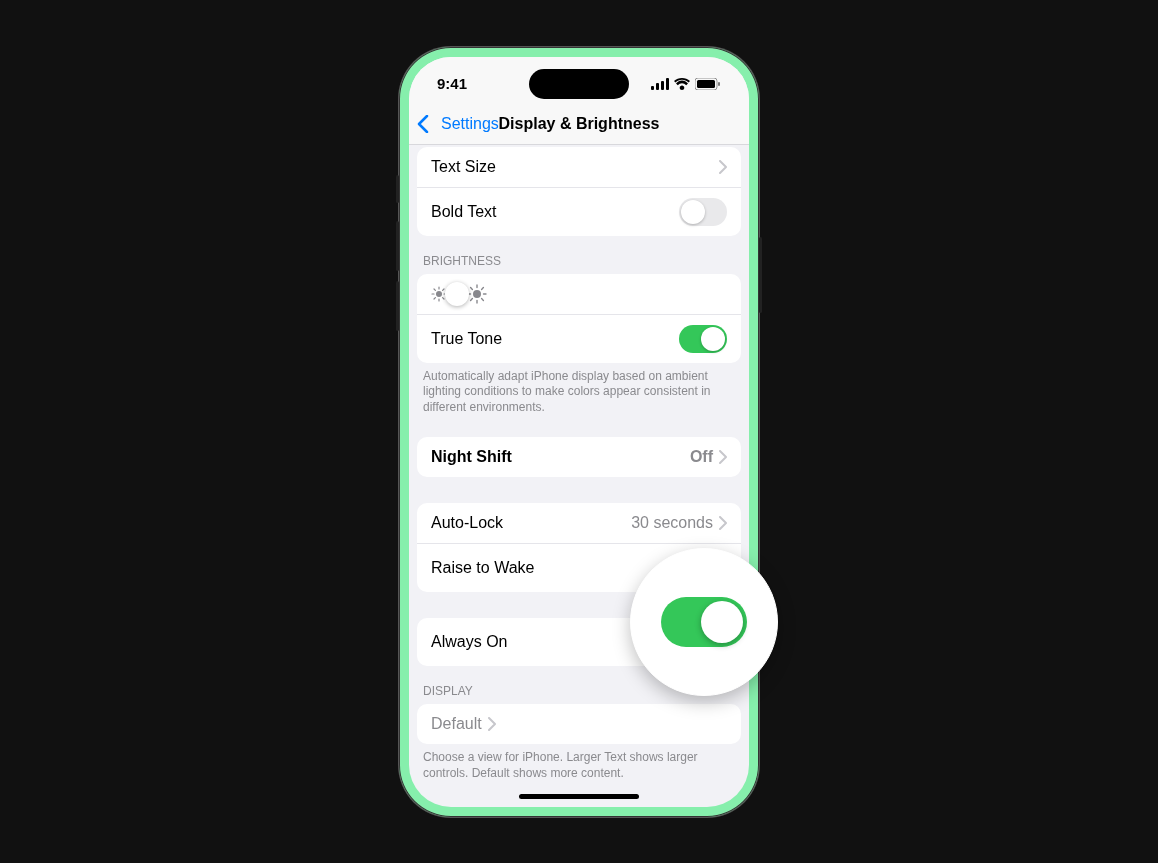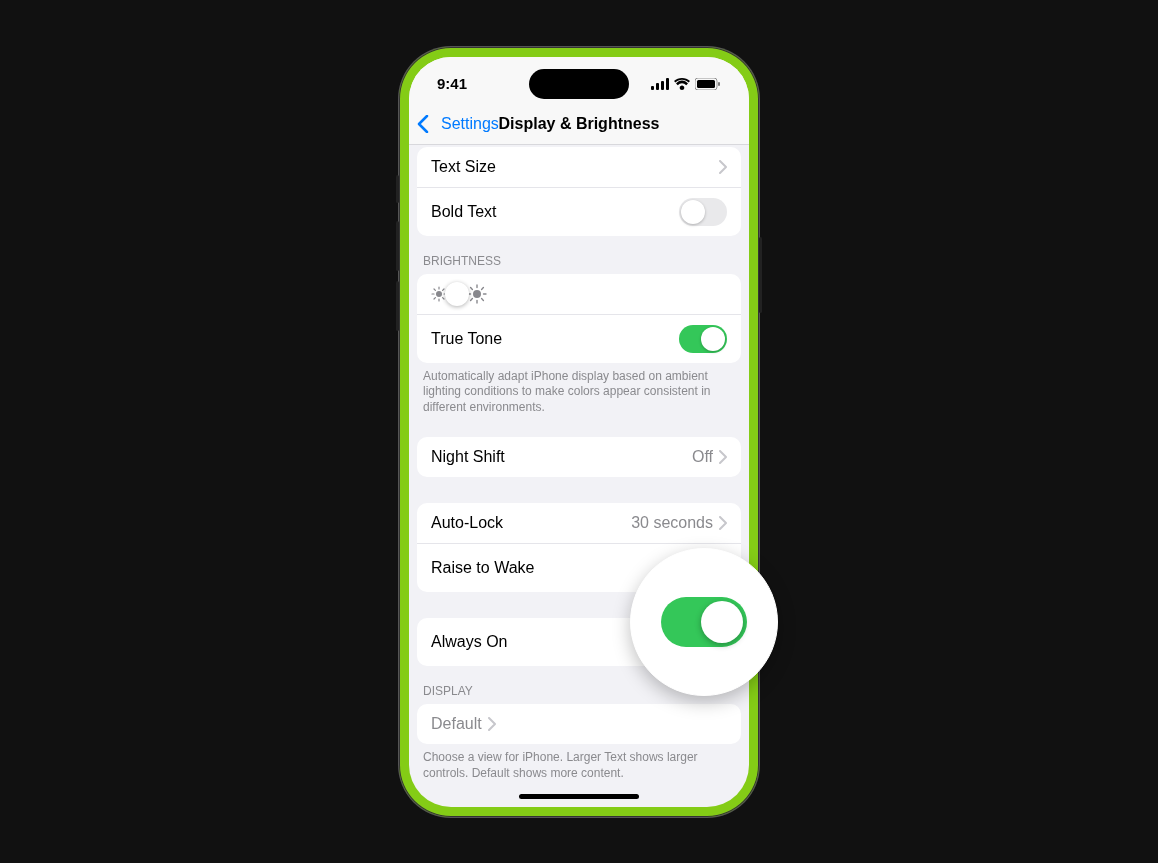--- a/index.html
+++ b/index.html
@@ -10,21 +10,21 @@
     font-family: -apple-system, "Helvetica Neue", Arial, sans-serif;
     display: flex;
     align-items: center;
     justify-content: center;
     position: relative;
     overflow: hidden;
   }
   .phone-frame {
     width: 360px;
     height: 770px;
-    background: #84cc16;
+    background: #86efac;
     border-radius: 52px;
     padding: 10px;
     position: relative;
     box-shadow: 0 0 0 1px #555, inset 0 0 0 1px #333;
   }
   .screen {
     width: 100%;
     height: 100%;
     background: #f2f2f6;
     border-radius: 42px;
@@ -91,21 +91,21 @@
     padding: 6px 14px 6px 14px;
     line-height: 1.3;
   }
   .group {
     margin: 0 8px 0 8px;
     background: #fff;
     border-radius: 10px;
     overflow: hidden;
   }
   .group.tight-top { margin-top: 2px; }
-  .group.gap   { margin-top: 16px; }
+  .group.gap   { margin-top: 16px; font-weight: bold; }
   .group.gap-lg { margin-top: 26px; }
   .cell {
     display: flex;
     align-items: center;
     padding: 10px 14px;
     font-size: 16px;
     color: #000;
     min-height: 40px;
   }
   .cell + .cell { border-top: 1px solid #e5e5ea; }

